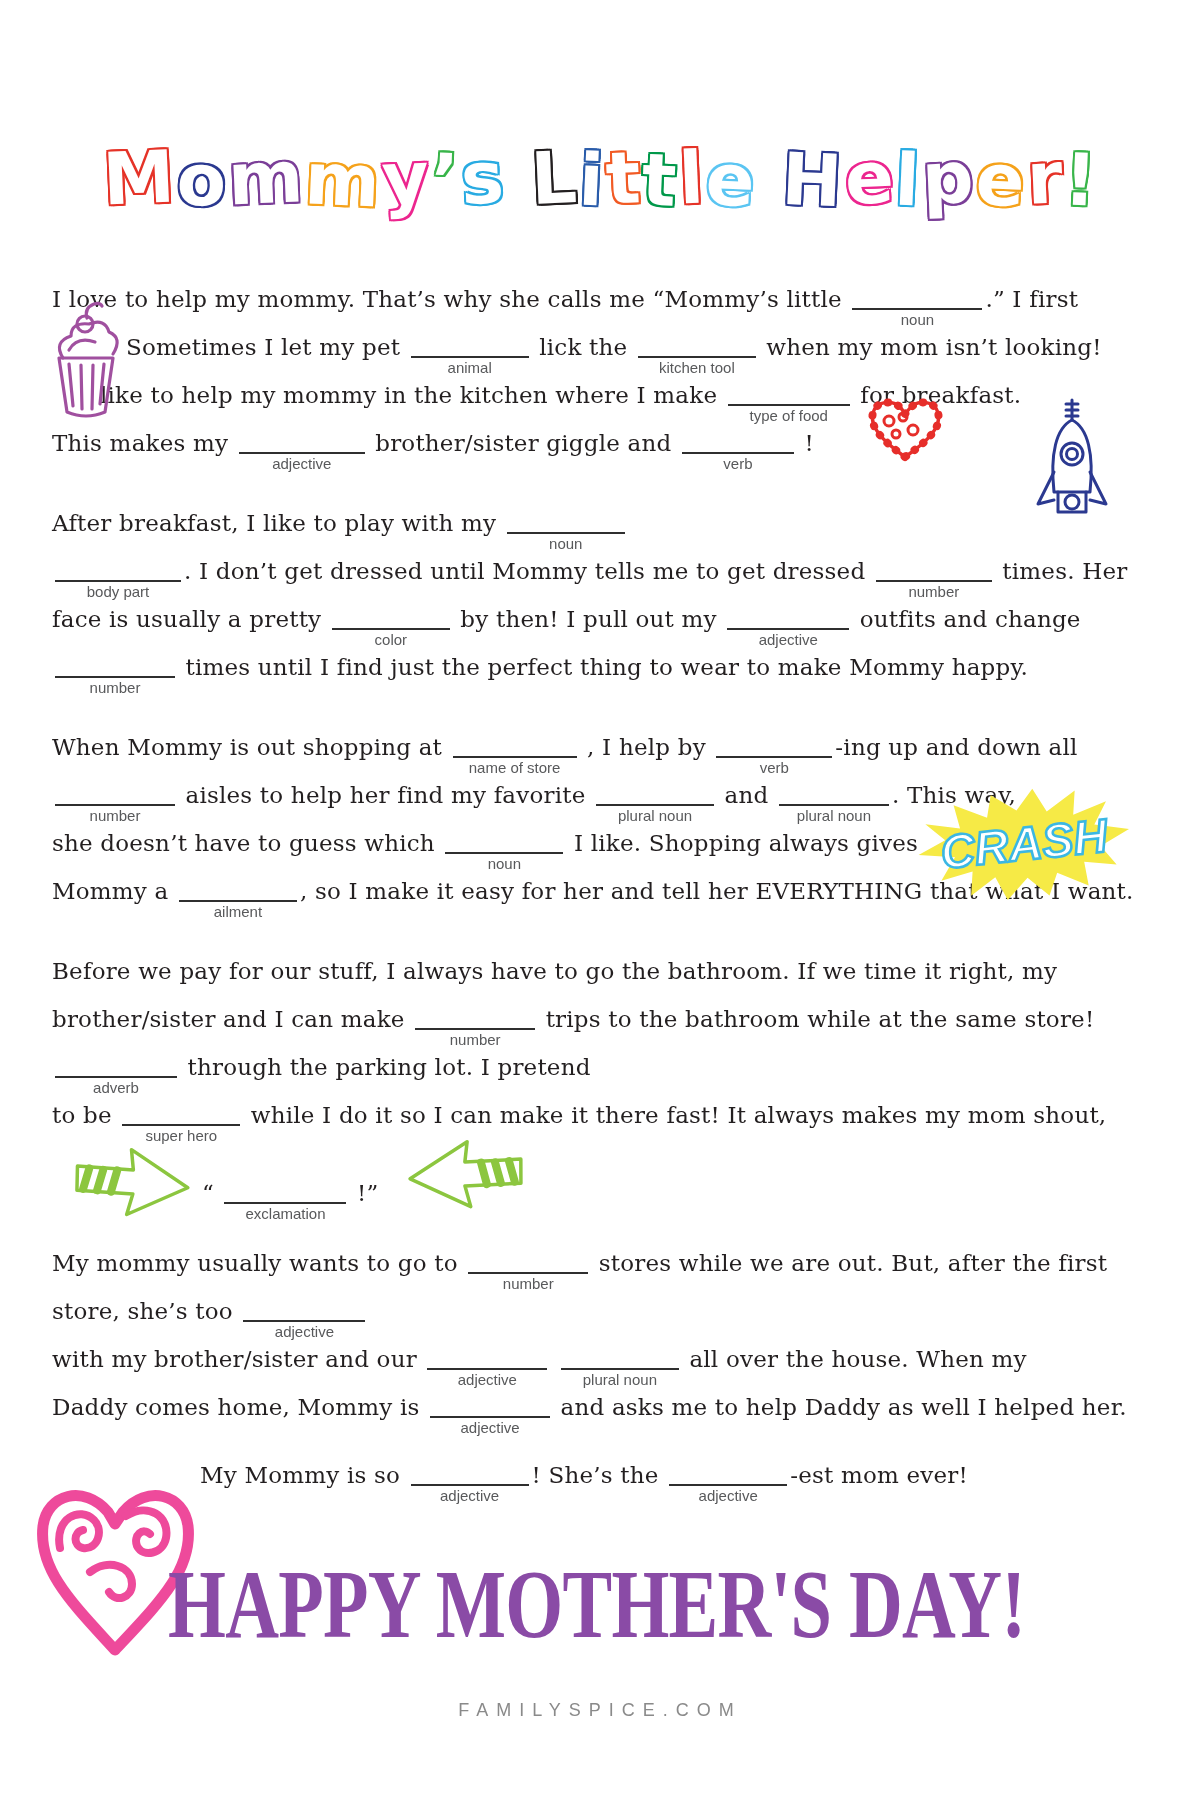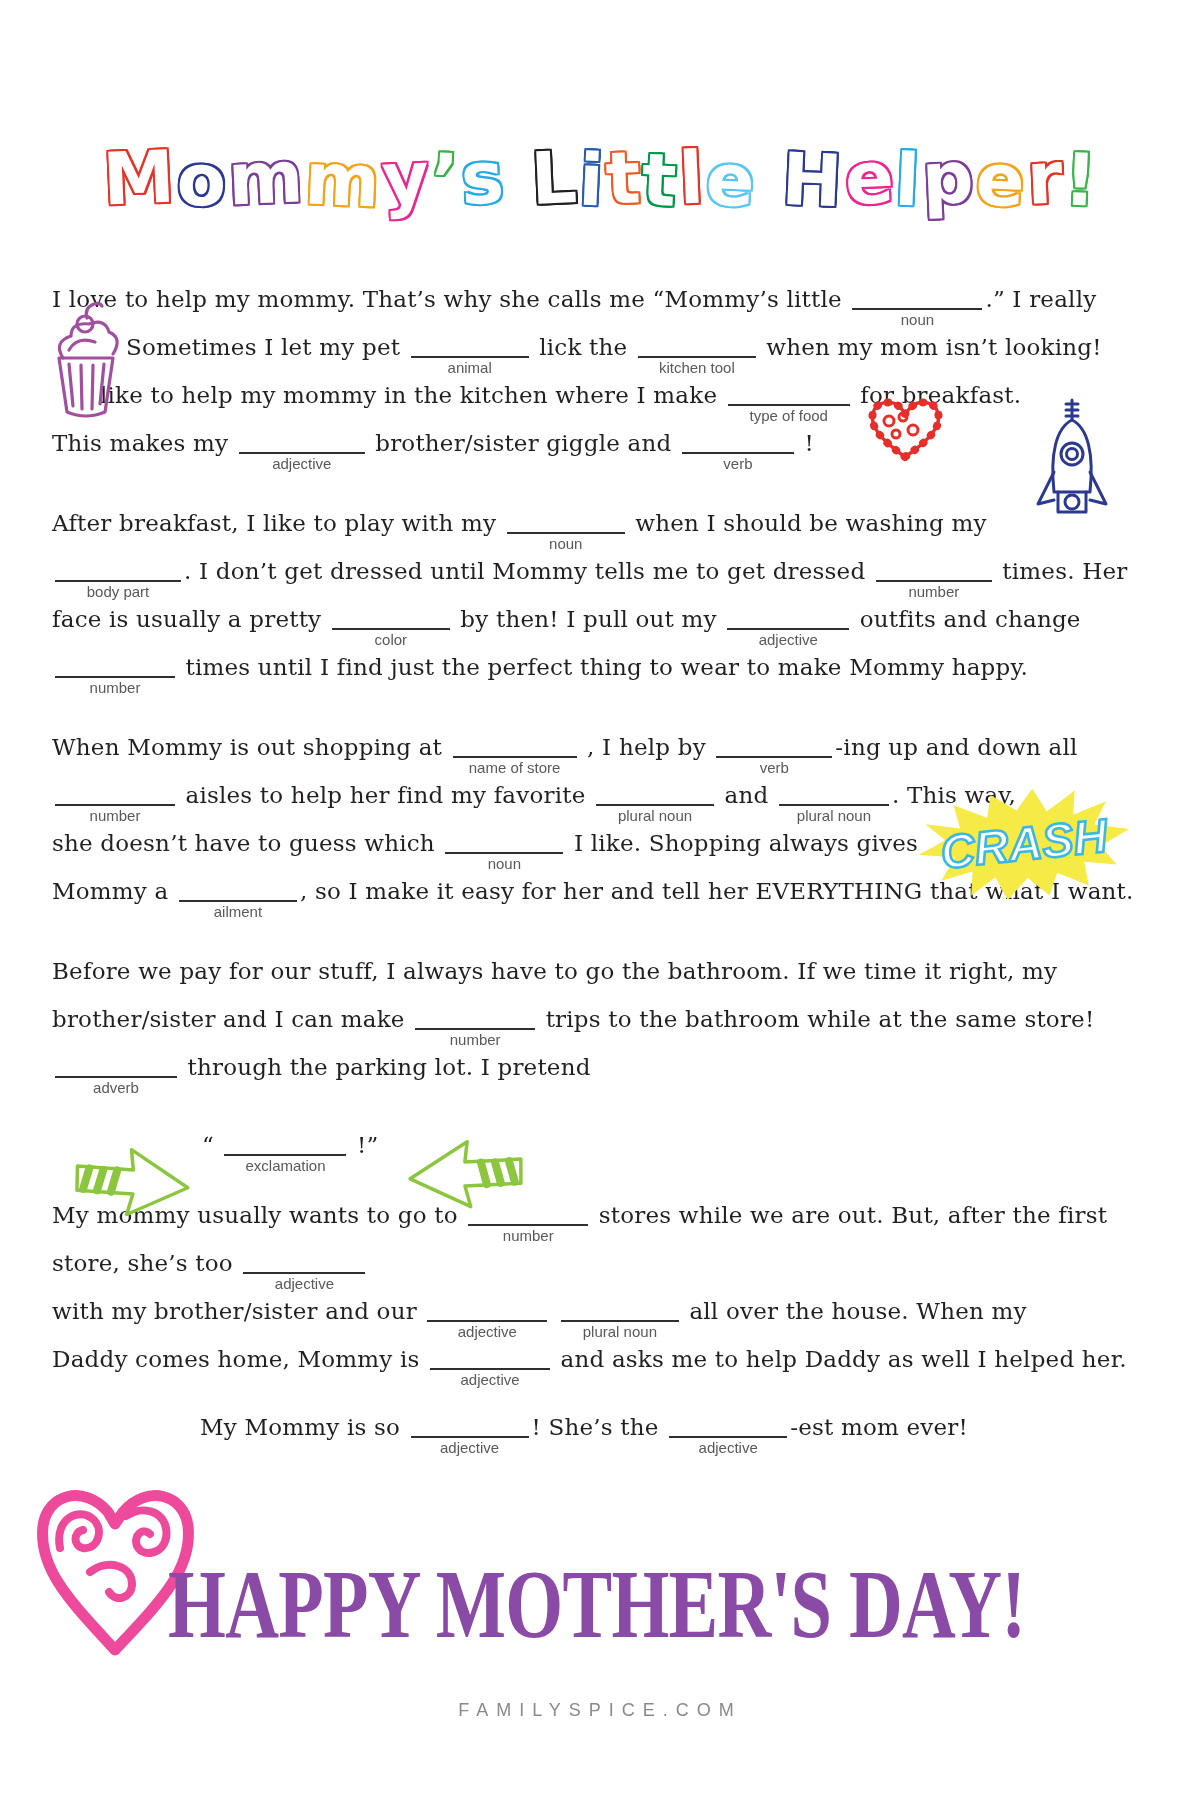--- a/index.html
+++ b/index.html
@@ -53,41 +53,42 @@
     font:18px "Liberation Sans",sans-serif;color:var(--footer,#8a8a8a);letter-spacing:8px;
   }
 </style>
 </head>
 <body>
 
 <div class="title"><span class="tletter" style="--c: #e53328;">M</span><span class="tletter" style="--c: #2b3990;">o</span><span class="tletter" style="--c: #7b3f98;">m</span><span class="tletter" style="--c: #f5a21b;">m</span><span class="tletter" style="--c: #ec268f;">y</span><span class="tletter" style="--c: #39b54a;">’</span><span class="tletter" style="--c: #29abe2;">s</span><span class="tspace"></span><span class="tletter" style="--c: #231f20;">L</span><span class="tletter" style="--c: #2a5caa;">i</span><span class="tletter" style="--c: #f15a24;">t</span><span class="tletter" style="--c: #00984a;">t</span><span class="tletter" style="--c: #e53328;">l</span><span class="tletter" style="--c: #5bc5f2;">e</span><span class="tspace"></span><span class="tletter" style="--c: #2b3990;">H</span><span class="tletter" style="--c: #ec268f;">e</span><span class="tletter" style="--c: #29abe2;">l</span><span class="tletter" style="--c: #7b3f98;">p</span><span class="tletter" style="--c: #f5a21b;">e</span><span class="tletter" style="--c: #e53328;">r</span><span class="tletter" style="--c: #39b54a;">!</span></div>
 
 <div class="story">
   <div class="para">
-      <div class="line"><span class="txt">I love to help my mommy. That’s why she calls me “Mommy’s little </span><span class="blank" style="width: 130px;"><span class="blank-label">noun</span></span><span class="txt">.” I really</span></div>
+      <div class="line"><span class="txt">I love to help my mommy. That’s why she calls me “Mommy’s little </span><span class="blank" style="width: 130px;"><span class="blank-label">noun</span></span><span class="txt">.” I first</span></div>
       <div class="line" style="padding-left: 74px;"><span class="txt">Sometimes I let my pet </span><span class="blank" style="width: 118px;"><span class="blank-label">animal</span></span><span class="txt"> lick the </span><span class="blank" style="width: 118px;"><span class="blank-label">kitchen tool</span></span><span class="txt"> when my mom isn’t looking!</span></div>
       <div class="line" style="padding-left: 48px;"><span class="txt">like to help my mommy in the kitchen where I make </span><span class="blank" style="width: 122px;"><span class="blank-label">type of food</span></span><span class="txt"> for breakfast.</span></div>
       <div class="line"><span class="txt">This makes my </span><span class="blank" style="width: 126px;"><span class="blank-label">adjective</span></span><span class="txt"> brother/sister giggle and </span><span class="blank" style="width: 112px;"><span class="blank-label">verb</span></span><span class="txt"> !</span></div>
     </div>
   <div class="para">
-      <div class="line"><span class="txt">After breakfast, I like to play with my </span><span class="blank" style="width: 118px;"><span class="blank-label">noun</span></span><span class="txt"> when I should be washing my</span></div>
+      <div class="line"><span class="txt">After breakfast, I like to play with my </span><span class="blank" style="width: 118px;"><span class="blank-label">noun</span></span></div>
       <div class="line"><span class="blank" style="width: 126px;"><span class="blank-label">body part</span></span><span class="txt">. I don’t get dressed until Mommy tells me to get dressed </span><span class="blank" style="width: 116px;"><span class="blank-label">number</span></span><span class="txt"> times. Her</span></div>
       <div class="line"><span class="txt">face is usually a pretty </span><span class="blank" style="width: 118px;"><span class="blank-label">color</span></span><span class="txt"> by then! I pull out my </span><span class="blank" style="width: 122px;"><span class="blank-label">adjective</span></span><span class="txt"> outfits and change</span></div>
       <div class="line"><span class="blank" style="width: 120px;"><span class="blank-label">number</span></span><span class="txt"> times until I find just the perfect thing to wear to make Mommy happy.</span></div>
     </div>
   <div class="para">
       <div class="line"><span class="txt">When Mommy is out shopping at </span><span class="blank" style="width: 124px;"><span class="blank-label">name of store</span></span><span class="txt"> , I help by </span><span class="blank" style="width: 116px;"><span class="blank-label">verb</span></span><span class="txt">-ing up and down all</span></div>
       <div class="line"><span class="blank" style="width: 120px;"><span class="blank-label">number</span></span><span class="txt"> aisles to help her find my favorite </span><span class="blank" style="width: 118px;"><span class="blank-label">plural noun</span></span><span class="txt"> and </span><span class="blank" style="width: 110px;"><span class="blank-label">plural noun</span></span><span class="txt">. This way,</span></div>
       <div class="line"><span class="txt">she doesn’t have to guess which </span><span class="blank" style="width: 118px;"><span class="blank-label">noun</span></span><span class="txt"> I like. Shopping always gives</span></div>
       <div class="line"><span class="txt">Mommy a </span><span class="blank" style="width: 118px;"><span class="blank-label">ailment</span></span><span class="txt">, so I make it easy for her and tell her EVERYTHING that what I want.</span></div>
     </div>
   <div class="para no-gap">
       <div class="line"><span class="txt">Before we pay for our stuff, I always have to go the bathroom. If we time it right, my</span></div>
       <div class="line"><span class="txt">brother/sister and I can make </span><span class="blank" style="width: 120px;"><span class="blank-label">number</span></span><span class="txt"> trips to the bathroom while at the same store!</span></div>
       <div class="line"><span class="blank" style="width: 122px;"><span class="blank-label">adverb</span></span><span class="txt"> through the parking lot. I pretend</span></div>
+      <div class="line"><span class="txt">to be </span><span class="blank" style="width: 118px;"><span class="blank-label">super hero</span></span><span class="txt"> while I do it so I can make it there fast! It always makes my mom shout,</span></div>
       <div class="line shout" style="padding-left: 150px;"><span class="txt">“ </span><span class="blank" style="width: 122px;"><span class="blank-label">exclamation</span></span><span class="txt"> !”</span></div>
     </div>
   <div class="para no-gap">
       <div class="line"><span class="txt">My mommy usually wants to go to </span><span class="blank" style="width: 120px;"><span class="blank-label">number</span></span><span class="txt"> stores while we are out. But, after the first</span></div>
       <div class="line"><span class="txt">store, she’s too </span><span class="blank" style="width: 122px;"><span class="blank-label">adjective</span></span></div>
       <div class="line"><span class="txt">with my brother/sister and our </span><span class="blank" style="width: 120px;"><span class="blank-label">adjective</span></span><span class="txt"> </span><span class="blank" style="width: 118px;"><span class="blank-label">plural noun</span></span><span class="txt"> all over the house. When my</span></div>
       <div class="line"><span class="txt">Daddy comes home, Mommy is </span><span class="blank" style="width: 120px;"><span class="blank-label">adjective</span></span><span class="txt"> and asks me to help Daddy as well I helped her.</span></div>
     </div>
   <div class="para no-gap" style="margin-top:20px;">
       <div class="line" style="padding-left: 148px;"><span class="txt">My Mommy is so </span><span class="blank" style="width: 118px;"><span class="blank-label">adjective</span></span><span class="txt">! She’s the </span><span class="blank" style="width: 118px;"><span class="blank-label">adjective</span></span><span class="txt">-est mom ever!</span></div>

